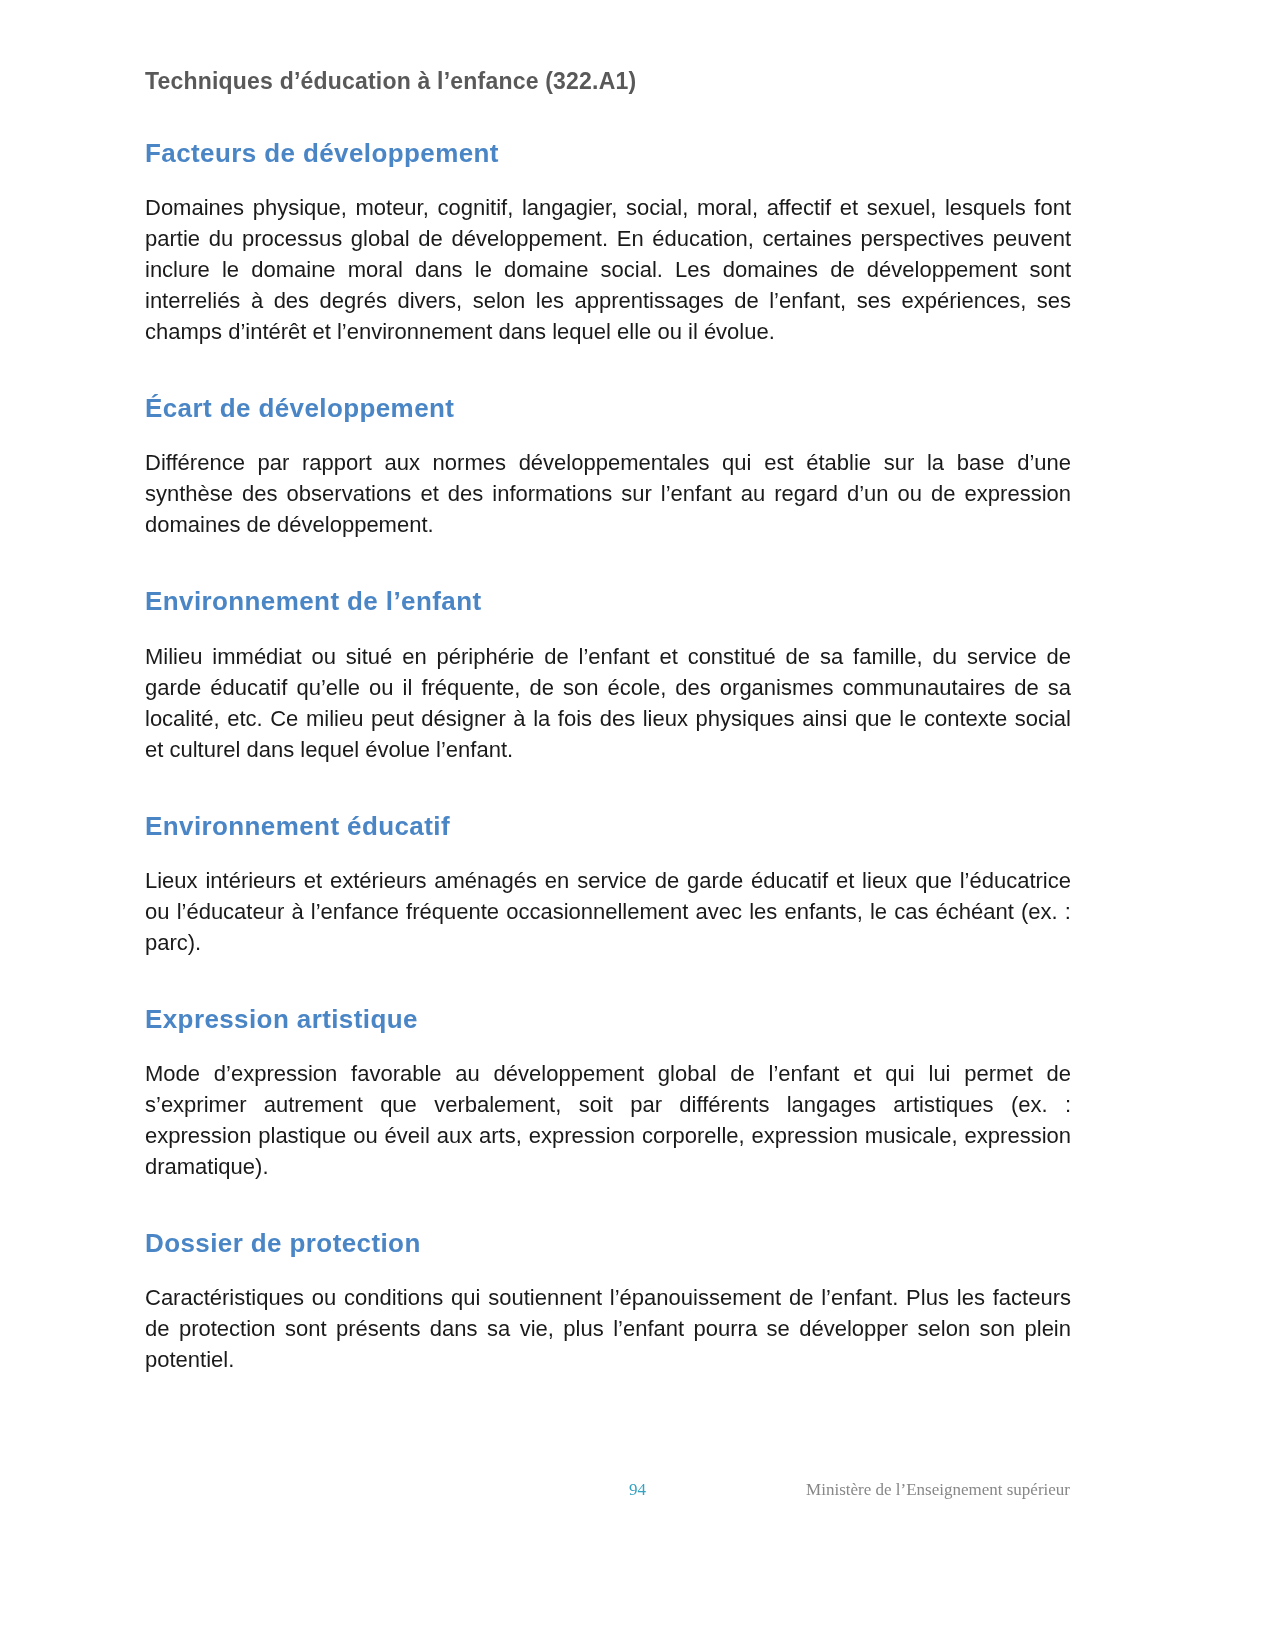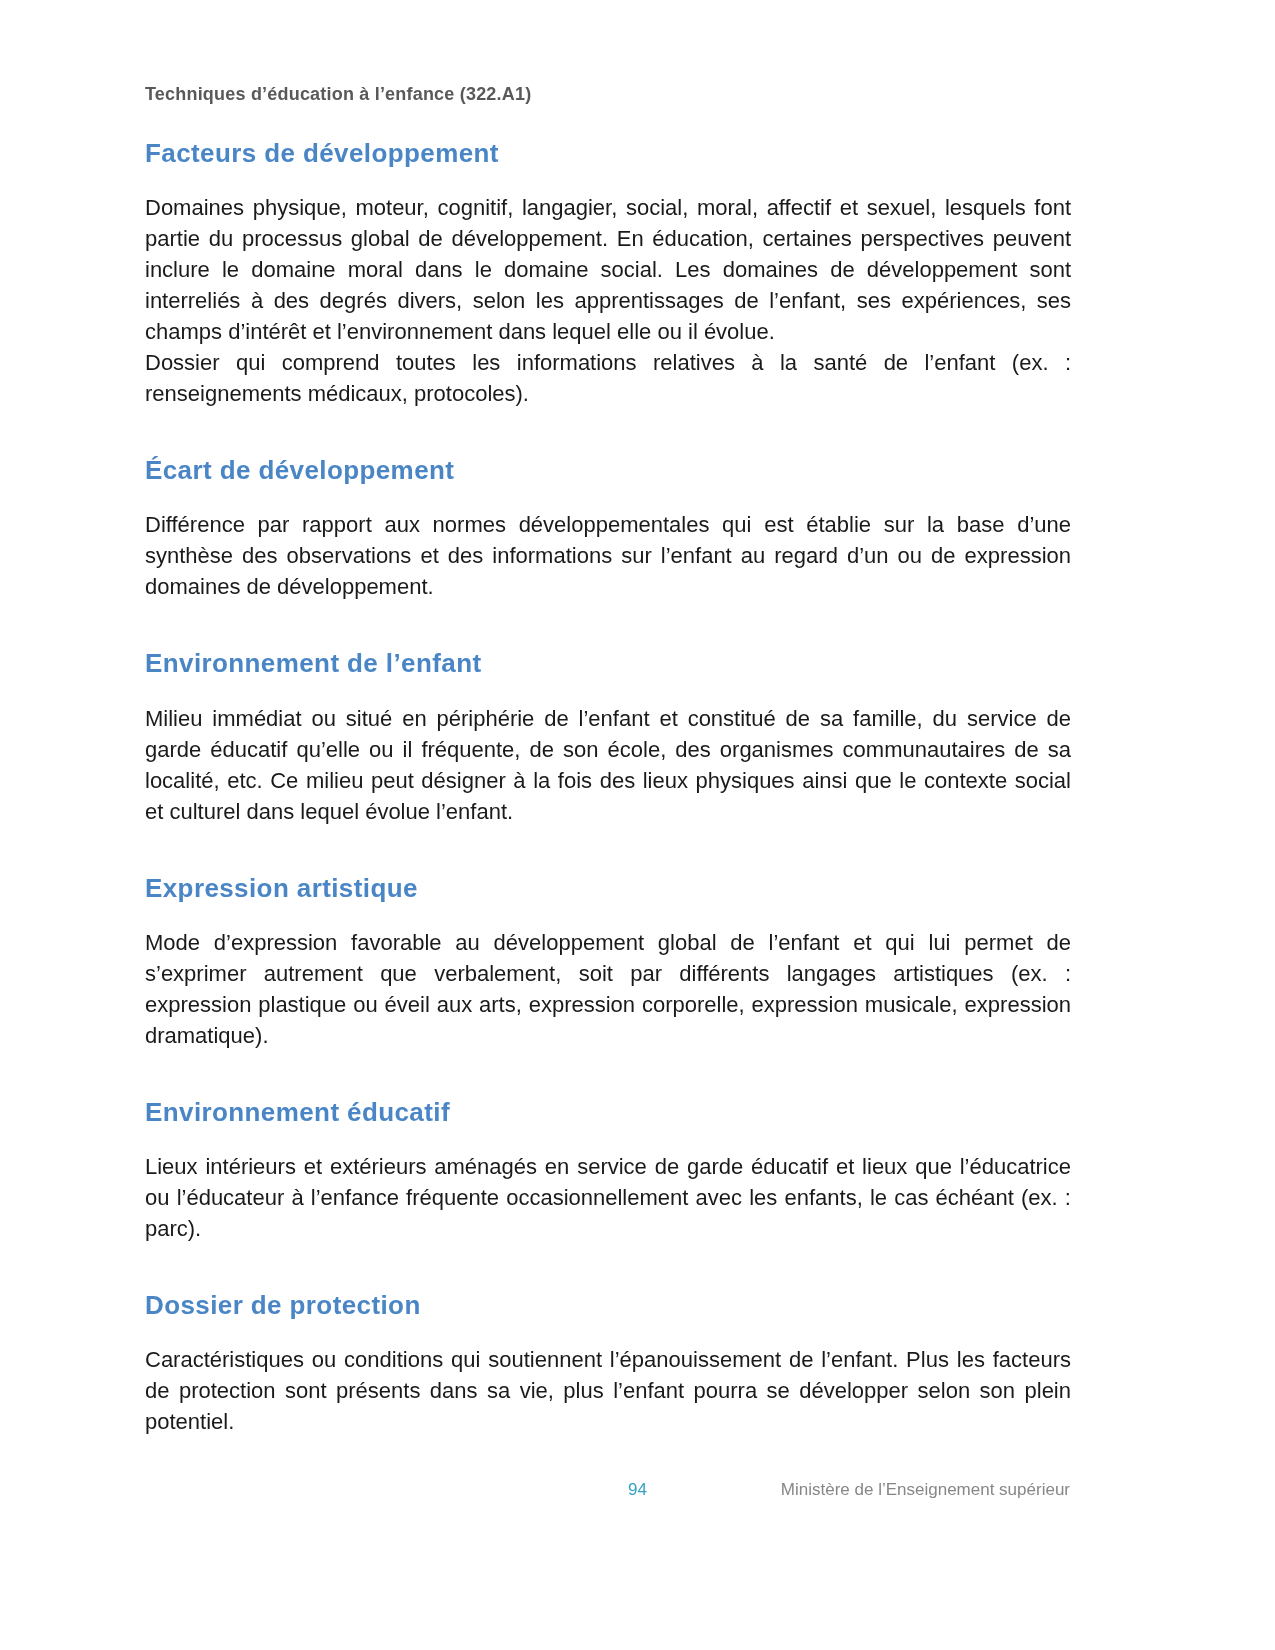--- a/index.html
+++ b/index.html
@@ -8,23 +8,23 @@
     width: 1275px;
     height: 1650px;
     background: #ffffff;
     font-family: "Liberation Sans", sans-serif;
     overflow: hidden;
     margin: 0 auto;
   }
   .doc-header {
     position: absolute;
     left: 145px;
-    top: 84px;
+    top: 68px;
     width: 926px;
-    font-size: 18px;
+    font-size: 23px;
     font-weight: bold;
     color: #595959;
     letter-spacing: 0.2px;
   }
   .content {
     position: absolute;
     left: 145px;
     top: 96px;
     width: 926px;
   }
@@ -46,20 +46,21 @@
     text-align: justify;
     margin: 0;
   }
   .doc-footer {
     position: absolute;
     left: 0;
     top: 1480px;
     width: 1275px;
     height: 24px;
     font-size: 17px;
+    font-family: Liberation Serif, serif;
   }
   .page-number {
     position: absolute;
     left: 50%;
     transform: translateX(-50%);
     top: 0;
     color: #35a2c2;
   }
   .ministry {
     position: absolute;
@@ -80,41 +81,40 @@
 
   <main class="content">
 
 
     <section class="glossary-section">
       <h2 class="section-heading">Facteurs de développement</h2>
       <p class="section-body">Domaines physique, moteur, cognitif, langagier, social, moral, affectif et sexuel, lesquels font partie du processus global de développement. En éducation, certaines perspectives peuvent inclure le domaine moral dans le domaine social. Les domaines de développement sont interreliés à des degrés divers, selon les apprentissages de l’enfant, ses expériences, ses champs d’intérêt et l’environnement dans lequel elle ou il évolue.</p>
     </section>
 
     <section class="glossary-section">
-      <p class="section-body">Dossier qui comprend toutes les informations relatives à la santé de l’enfant (ex. : renseignements médicaux, protocoles).</p>
     </section>
 
     <section class="glossary-section">
       <h2 class="section-heading">Écart de développement</h2>
       <p class="section-body">Différence par rapport aux normes développementales qui est établie sur la base d’une synthèse des observations et des informations sur l’enfant au regard d’un ou de expression domaines de développement.</p>
     </section>
 
     <section class="glossary-section">
       <h2 class="section-heading">Environnement de l’enfant</h2>
       <p class="section-body">Milieu immédiat ou situé en périphérie de l’enfant et constitué de sa famille, du service de garde éducatif qu’elle ou il fréquente, de son école, des organismes communautaires de sa localité, etc. Ce milieu peut désigner à la fois des lieux physiques ainsi que le contexte social et culturel dans lequel évolue l’enfant.</p>
     </section>
 
     <section class="glossary-section">
-      <h2 class="section-heading">Expression artistique</h2>
-      <p class="section-body">Mode d’expression favorable au développement global de l’enfant et qui lui permet de s’exprimer autrement que verbalement, soit par différents langages artistiques (ex. : expression plastique ou éveil aux arts, expression corporelle, expression musicale, expression dramatique).</p>
+      <h2 class="section-heading">Environnement éducatif</h2>
+      <p class="section-body">Lieux intérieurs et extérieurs aménagés en service de garde éducatif et lieux que l’éducatrice ou l’éducateur à l’enfance fréquente occasionnellement avec les enfants, le cas échéant (ex. : parc).</p>
     </section>
 
     <section class="glossary-section">
-      <h2 class="section-heading">Environnement éducatif</h2>
-      <p class="section-body">Lieux intérieurs et extérieurs aménagés en service de garde éducatif et lieux que l’éducatrice ou l’éducateur à l’enfance fréquente occasionnellement avec les enfants, le cas échéant (ex. : parc).</p>
+      <h2 class="section-heading">Expression artistique</h2>
+      <p class="section-body">Mode d’expression favorable au développement global de l’enfant et qui lui permet de s’exprimer autrement que verbalement, soit par différents langages artistiques (ex. : expression plastique ou éveil aux arts, expression corporelle, expression musicale, expression dramatique).</p>
     </section>
 
     <section class="glossary-section">
       <h2 class="section-heading">Dossier de protection</h2>
       <p class="section-body">Caractéristiques ou conditions qui soutiennent l’épanouissement de l’enfant. Plus les facteurs de protection sont présents dans sa vie, plus l’enfant pourra se développer selon son plein potentiel.</p>
     </section>
 
   </main>
 
   <footer class="doc-footer">

